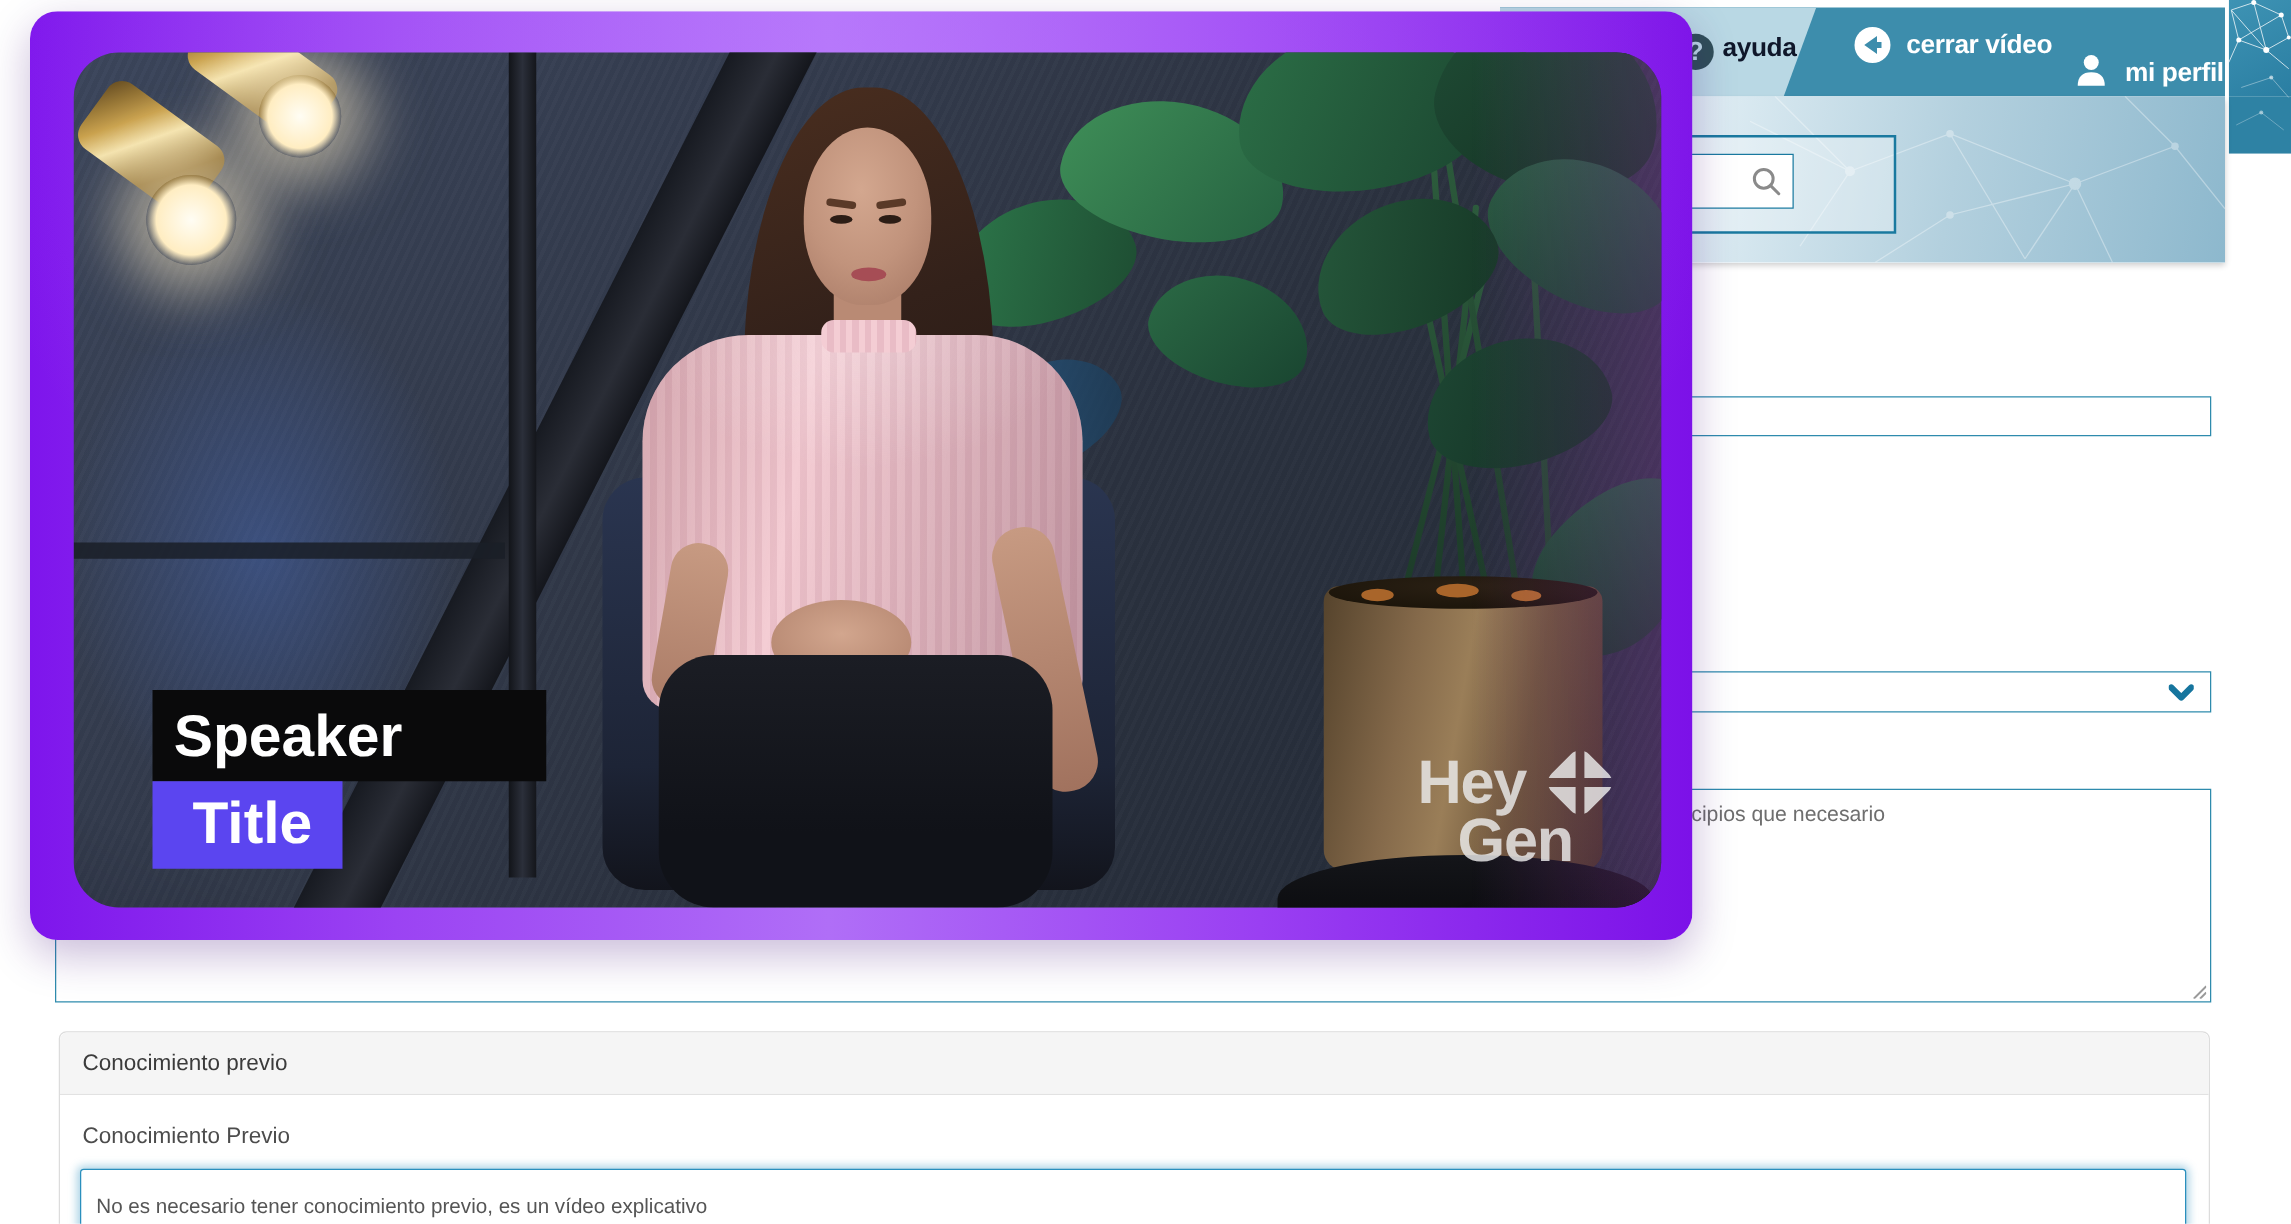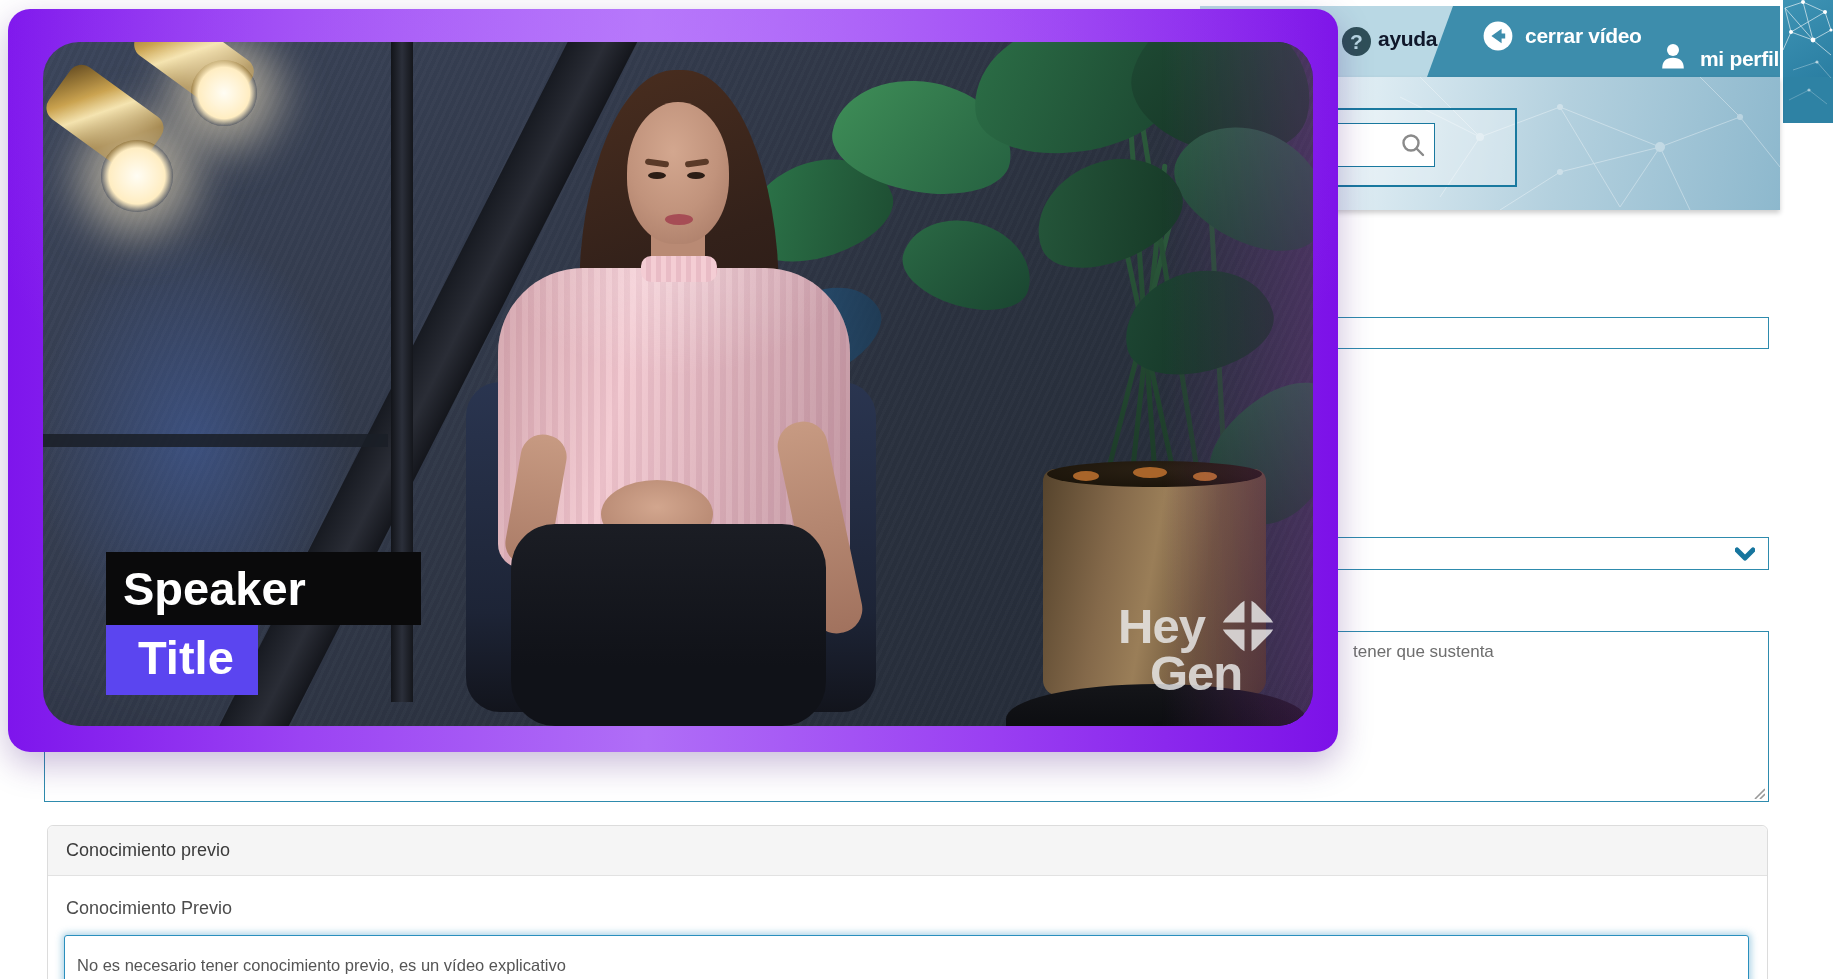--- a/index.html
+++ b/index.html
@@ -99,21 +99,21 @@
   .section-input{
     position:absolute;left:16px;top:109px;width:1685px;height:60px;
     border:1px solid #2a8fbd;border-radius:3px;box-sizing:border-box;
     box-shadow:0 0 7px 2px rgba(42,143,189,0.40);
     font-size:16.5px;color:#555;padding:0 12px;outline:none;
     font-family:"Liberation Sans", sans-serif;background:#fff;
   }
 
   
   .video-overlay{
-    position:absolute;left:8px;top:9px;width:1330px;height:743px;
+    position:absolute;left:24px;top:9px;width:1330px;height:743px;
     border-radius:22px;z-index:50;
     background:
       radial-gradient(90% 120% at 50% 10%, rgba(190,130,255,0.55), rgba(190,130,255,0) 60%),
       linear-gradient(90deg,#7e15ec 0%, #9b43f3 22%, #b06ef7 48%, #9a3ff2 74%, #7c11e8 100%);
     box-shadow:0 12px 34px rgba(60,10,120,0.28);
   }
   .vc{
     position:absolute;left:35px;top:33px;width:1270px;height:684px;
     border-radius:36px;overflow:hidden;
     background:linear-gradient(135deg,#3c465c 0%,#333b4c 35%,#2b3240 60%,#242b38 100%);
@@ -275,21 +275,21 @@
 
 <div class="field-input1"></div>
 
 <div class="field-select">
   <svg class="chev" viewBox="0 0 20 15">
     <path d="M2 3 L10 11 L18 3" fill="none" stroke="#16759e" stroke-width="5" stroke-linecap="round" stroke-linejoin="round"></path>
   </svg>
 </div>
 
 <div class="field-textarea">
-  <span class="frag">tener que sustenta</span>
+  <span class="frag">cipios que necesario</span>
   <svg class="resize-handle" viewBox="0 0 13 13">
     <line x1="3" y1="13" x2="13" y2="3" stroke="#9a9a9a" stroke-width="1.6"></line>
     <line x1="8" y1="13" x2="13" y2="8" stroke="#9a9a9a" stroke-width="1.6"></line>
   </svg>
 </div>
 
 <div class="section-box">
   <div class="section-head">
     <span class="t">Conocimiento previo</span>
   </div>

